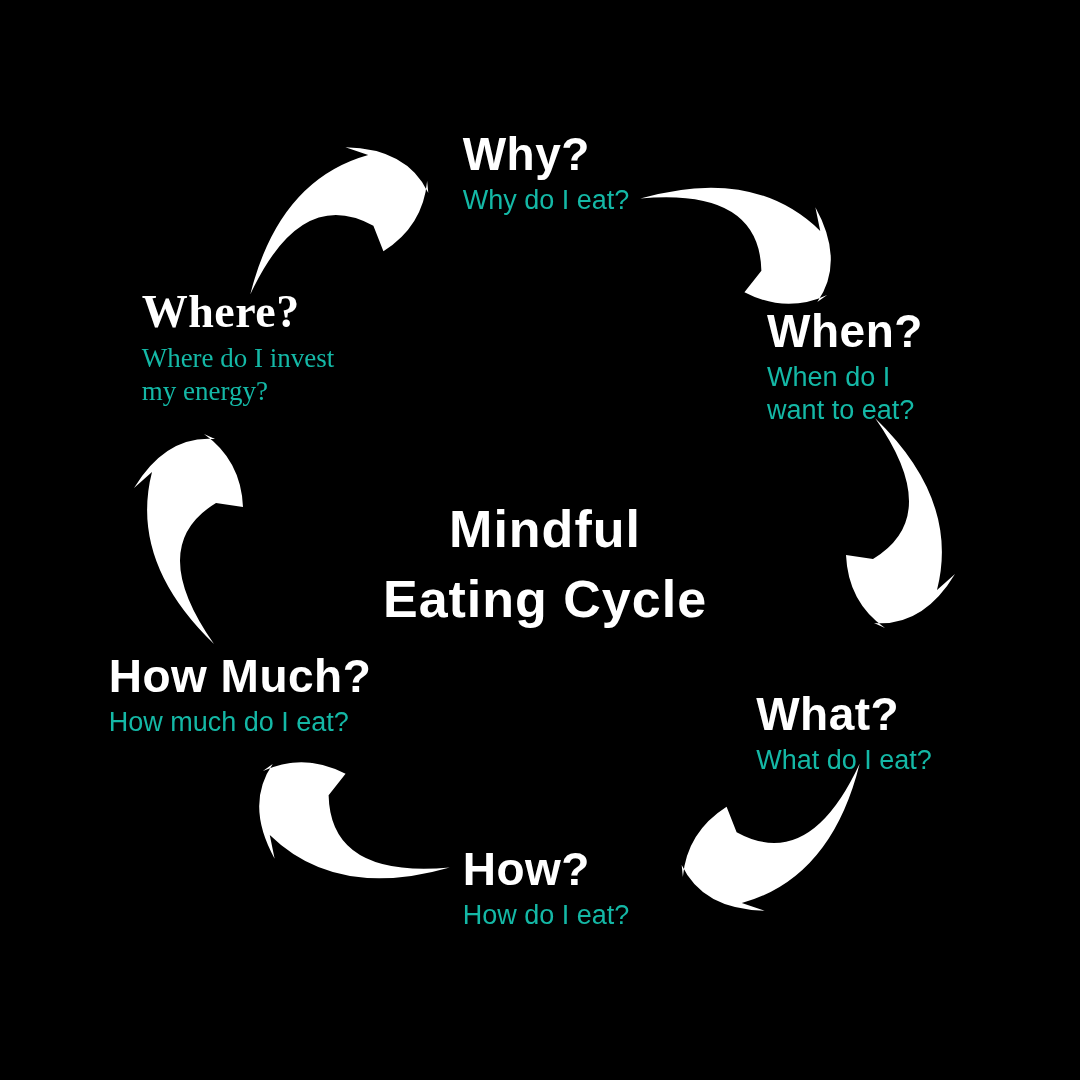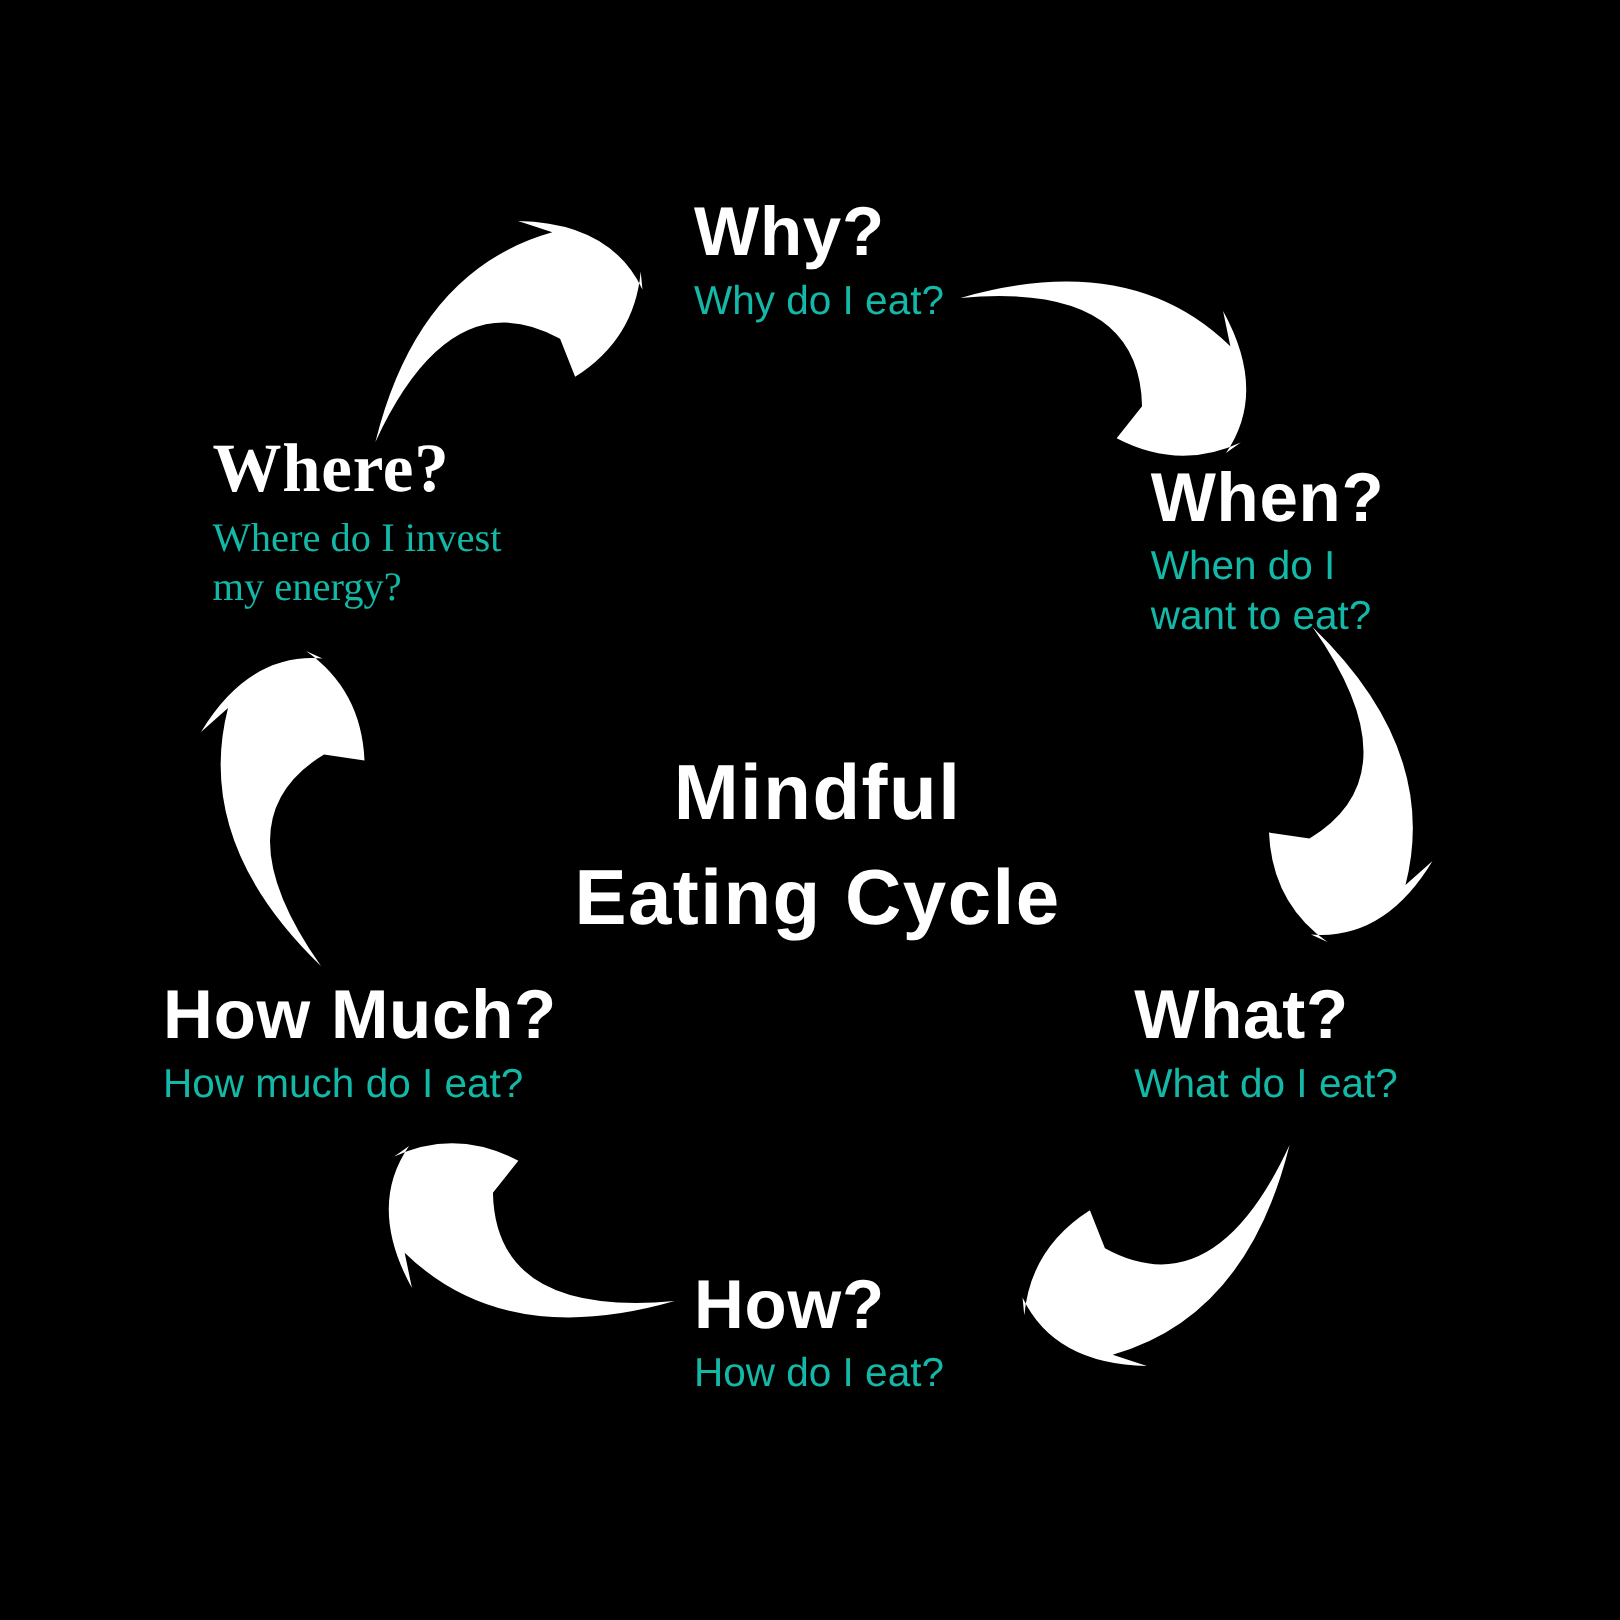--- a/index.html
+++ b/index.html
@@ -91,21 +91,21 @@
     <div class="node-heading">Why?</div>
     <div class="node-subtitle">Why do I eat?</div>
   </div>
 
   <div class="node" style="left:845px; top:305px;">
     <div class="node-heading">When?</div>
     <div class="node-subtitle">When do I
 want to eat?</div>
   </div>
 
-  <div class="node" style="left:844px; top:650px;">
+  <div class="node" style="left:844px; top:688px;">
     <div class="node-heading">What?</div>
     <div class="node-subtitle">What do I eat?</div>
   </div>
 
   <div class="node" style="left:546px; top:843px;">
     <div class="node-heading">How?</div>
     <div class="node-subtitle">How do I eat?</div>
   </div>
 
   <div class="node" style="left:240px; top:650px;">

